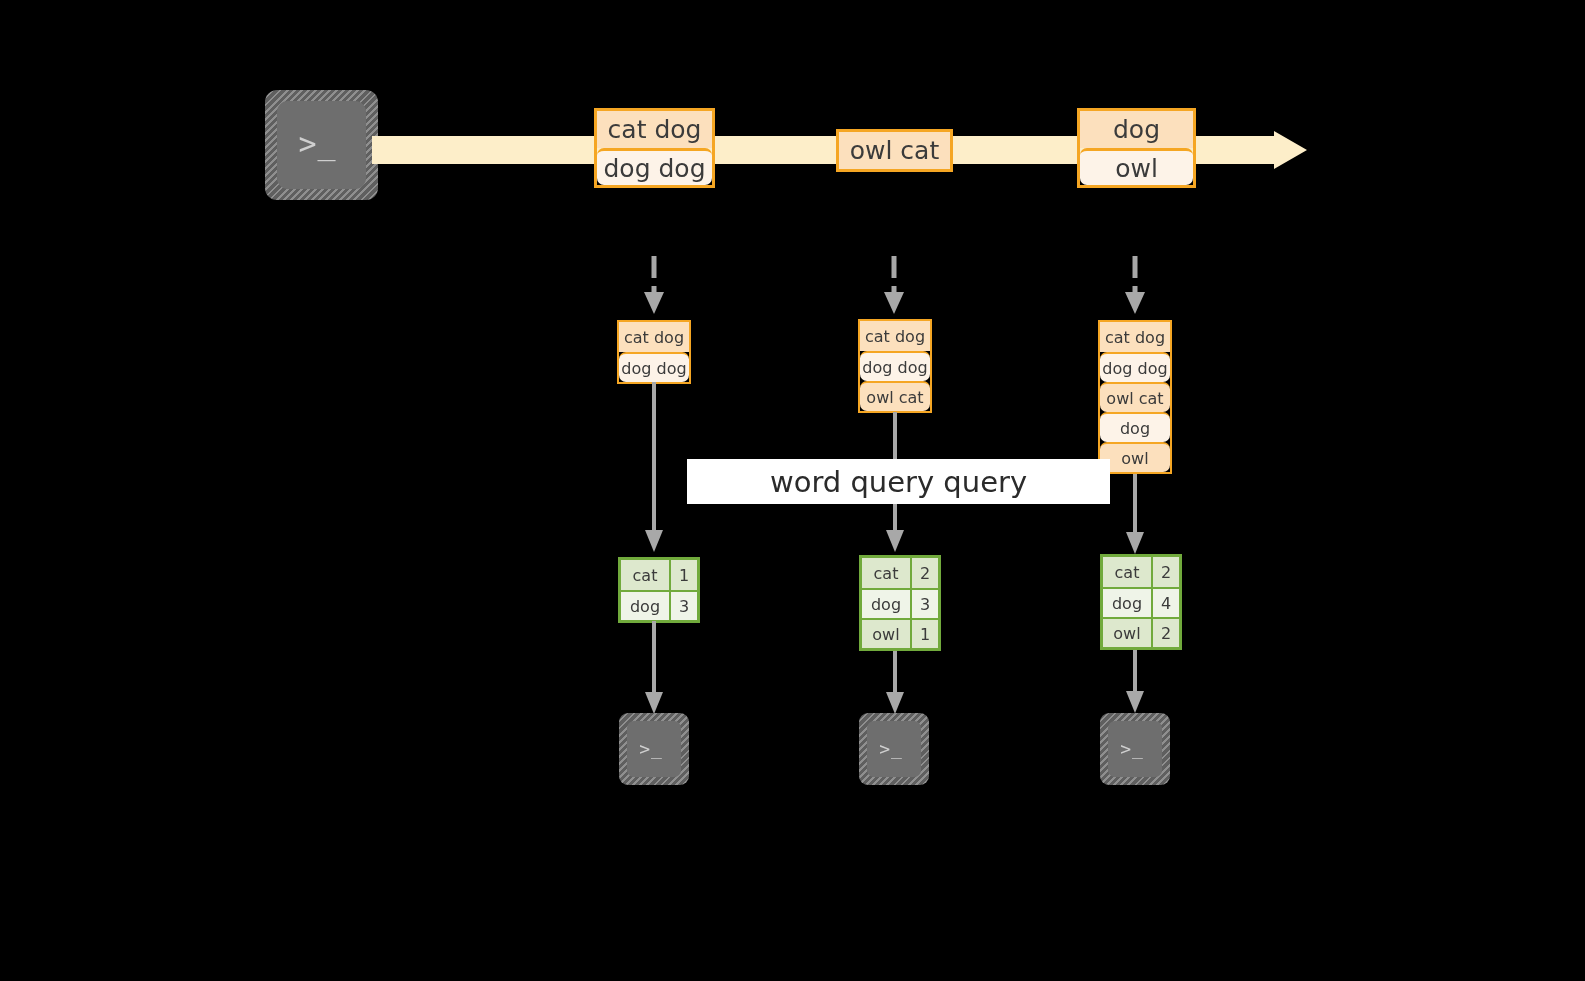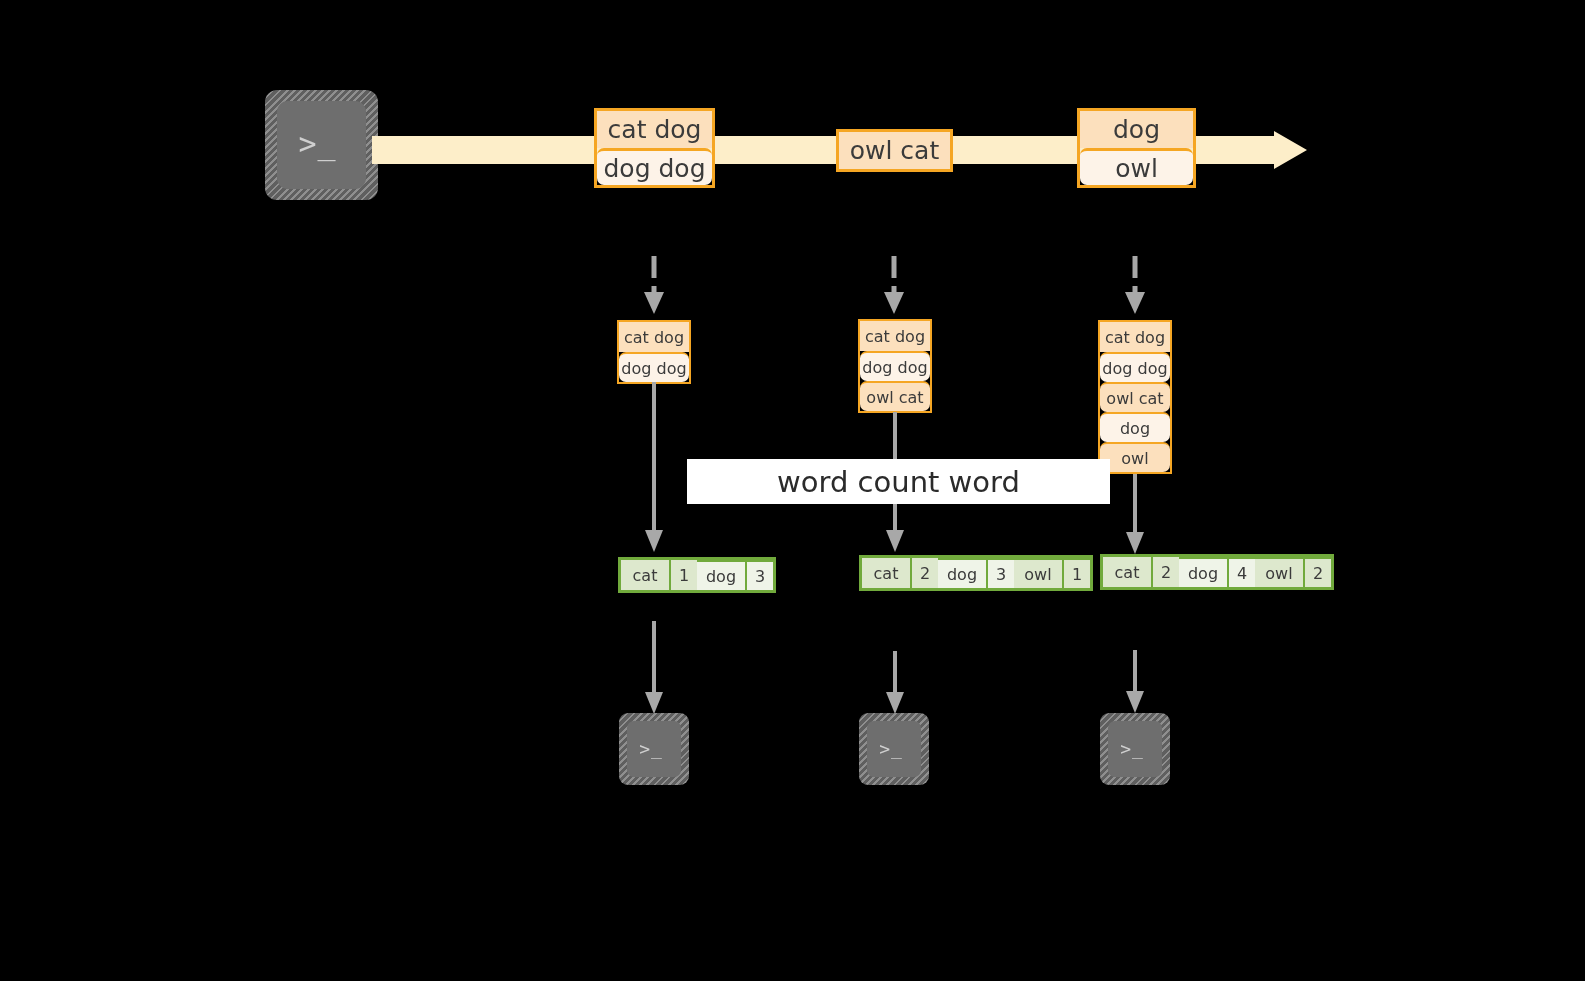--- a/index.html
+++ b/index.html
@@ -89,21 +89,21 @@
   
   .ebox.small { border-width: 2px; }
   .ebox.small .cell { height: 30px; font-size: 16px; }
   .ebox.small .cell + .cell { border-top: 2px solid #f5a623; }
 
   
   .rtable {
     position: absolute;
     border: 3px solid #71aa3c;
     display: flex;
-    flex-direction: row;
+    flex-direction: column;
     overflow: hidden;
     justify-content: flex-end;
   }
   .rtable .row {
     display: flex;
     height: 30px;
   }
   .rtable .row + .row { border-top: 2px solid #71aa3c; }
   .rtable .k, .rtable .v {
     display: flex;
@@ -223,21 +223,21 @@
     </svg>
   </div>
   <div class="conn" style="left:1125px; top:474px;">
     <svg width="20" height="82" viewBox="0 0 20 82" xmlns="http://www.w3.org/2000/svg">
       <line x1="10" y1="0" x2="10" y2="60" stroke="#a8a8a8" stroke-width="4"></line>
       <path d="M1,58 L19,58 L10,80 Z" fill="#a8a8a8"></path>
     </svg>
   </div>
 
   <div id="query-label">
-    <span class="txt">word count word</span>
+    <span class="txt">word query query</span>
   </div>
 
   <div class="rtable" style="left:618px; top:557px;">
     <div class="row shade-a">
       <div class="k">cat</div>
       <div class="v">1</div>
     </div>
     <div class="row shade-b">
       <div class="k">dog</div>
       <div class="v">3</div>

